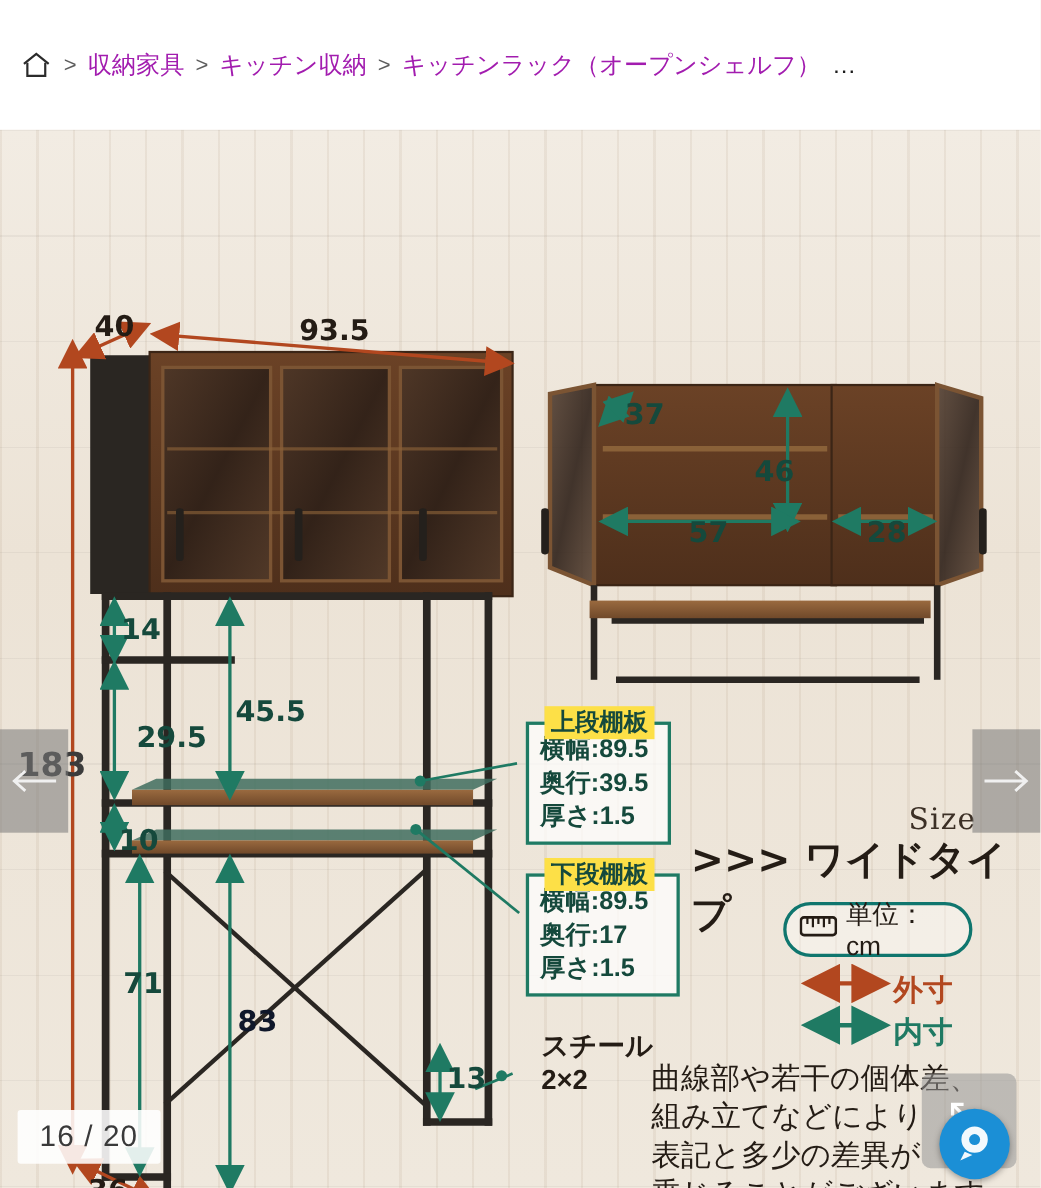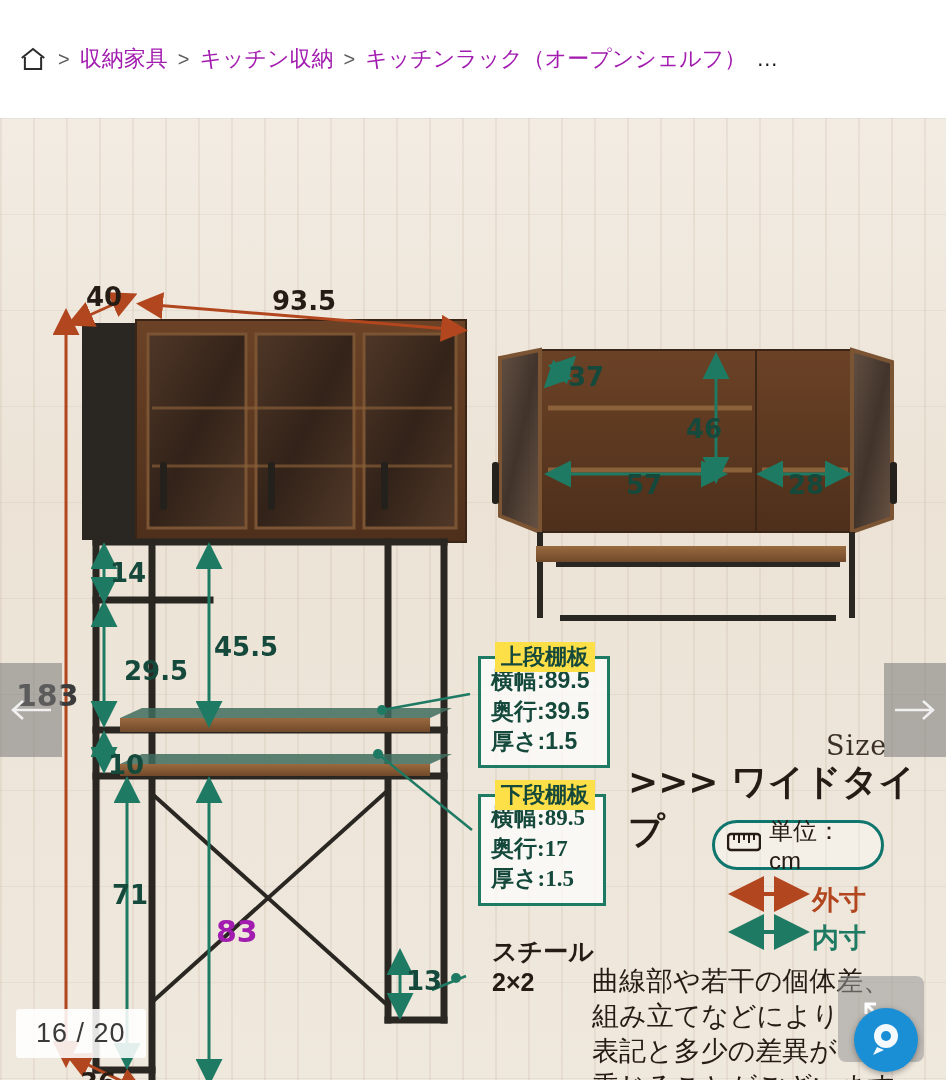--- a/index.html
+++ b/index.html
@@ -269,37 +269,37 @@
   </svg>
 
   <div class="lbl" style="left:86px;top:164px;font-size:26px;font-weight:bold;color:#241c15;">40</div>
   <div class="lbl" style="left:272px;top:168px;font-size:26px;font-weight:bold;color:#241c15;">93.5</div>
   <div class="lbl" style="left:16px;top:560px;font-size:30px;font-weight:bold;color:#3b3b3b;">183</div>
   <div class="lbl" style="left:110px;top:440px;font-size:26px;font-weight:bold;color:#15493c;">14</div>
   <div class="lbl" style="left:124px;top:538px;font-size:26px;font-weight:bold;color:#15493c;">29.5</div>
   <div class="lbl" style="left:214px;top:514px;font-size:26px;font-weight:bold;color:#15493c;">45.5</div>
   <div class="lbl" style="left:108px;top:632px;font-size:26px;font-weight:bold;color:#15493c;">10</div>
   <div class="lbl" style="left:112px;top:762px;font-size:26px;font-weight:bold;color:#15493c;">71</div>
-  <div class="lbl" style="left:216px;top:796px;font-size:30px;font-weight:bold;color:#a21caf;">83</div>
+  <div class="lbl" style="left:216px;top:796px;font-size:26px;font-weight:bold;color:#0f172a;">83</div>
   <div class="lbl" style="left:406px;top:848px;font-size:26px;font-weight:bold;color:#15493c;">13</div>
   <div class="lbl" style="left:80px;top:950px;font-size:26px;font-weight:bold;color:#241c15;">36</div>
 
   <div class="lbl" style="left:568px;top:244px;font-size:26px;font-weight:bold;color:#15493c;">37</div>
   <div class="lbl" style="left:686px;top:296px;font-size:26px;font-weight:bold;color:#15493c;">46</div>
   <div class="lbl" style="left:626px;top:352px;font-size:26px;font-weight:bold;color:#15493c;">57</div>
   <div class="lbl" style="left:788px;top:352px;font-size:26px;font-weight:bold;color:#15493c;text-align:right;">28</div>
 
   <div class="callout" style="left:478px;top:538px;width:132px;">
     <div class="ttl">上段棚板</div>
     <div class="row">横幅:89.5</div>
     <div class="row">奥行:39.5</div>
     <div class="row">厚さ:1.5</div>
   </div>
 
-  <div class="callout" style="left:478px;top:676px;width:128px;font-family:Liberation Serif, serif;">
+  <div class="callout" style="left:478px;top:676px;width:140px;">
     <div class="ttl">下段棚板</div>
     <div class="row">横幅:89.5</div>
     <div class="row">奥行:17</div>
     <div class="row">厚さ:1.5</div>
   </div>
 
   <div class="steel">
     <div>スチール</div>
     <div>2×2</div>
   </div>

